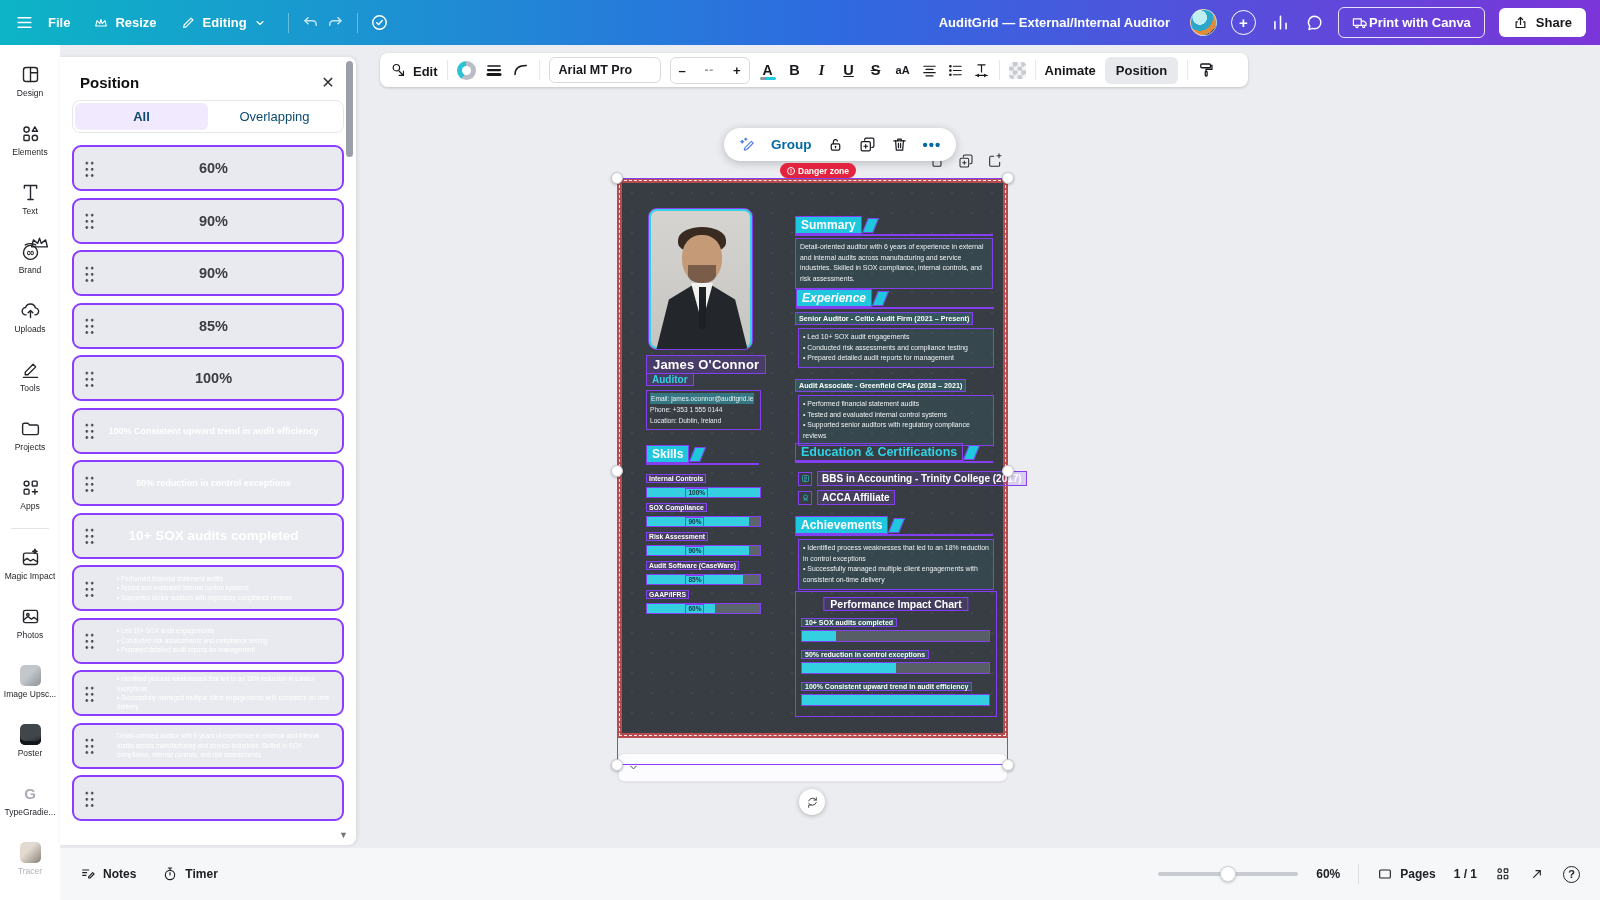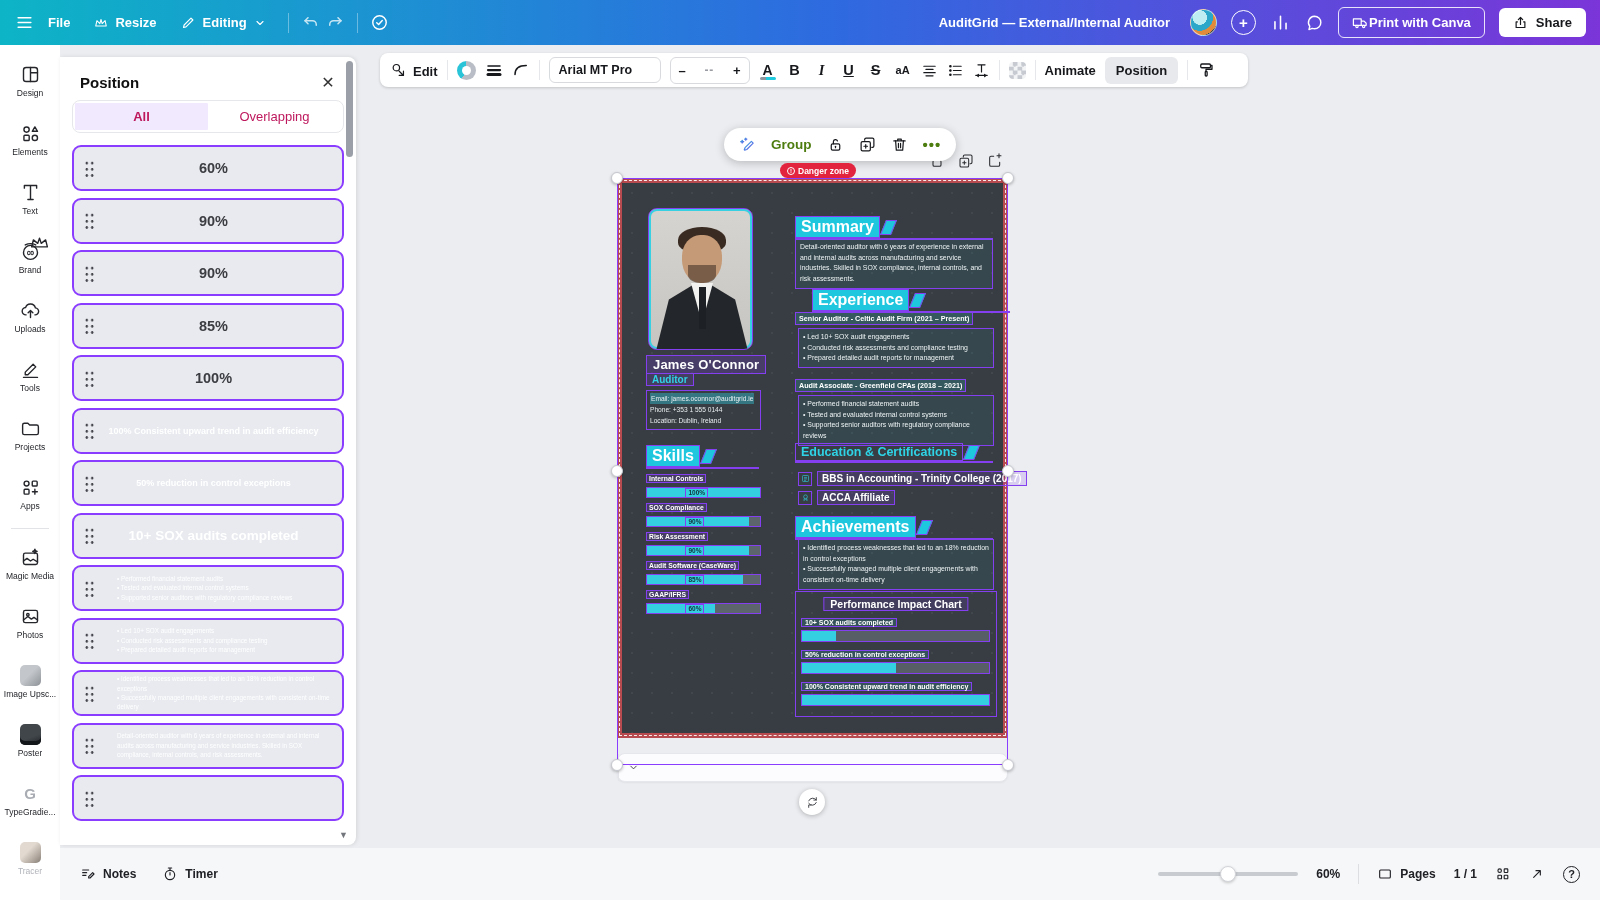--- a/index.html
+++ b/index.html
@@ -47,21 +47,21 @@
   .panel { position:absolute; left:60px; top:57px; width:296px; height:788px; background:#fff;
     border-radius:0 8px 8px 0; box-shadow:1px 0 4px rgba(0,0,0,.10); z-index:45; overflow:hidden; }
   .panel-head { display:flex; align-items:center; justify-content:space-between; padding:16px 18px 0 20px; }
   .panel-title { font-size:15px; font-weight:700; color:#111; }
   .panel-close { font-size:16px; color:#333; cursor:pointer; width:20px; text-align:center; }
   .tabs { display:flex; margin:12px 16px 0 16px; position:relative; padding-bottom:7px; }
   .tab { flex:1; text-align:center; font-size:13.5px; padding:8px 0; color:#3c3d42; cursor:pointer; }
   .tab.active { border:1.6px solid #141519; border-radius:20px; font-weight:700; color:#0e0f12; }
   .tab-underline { position:absolute; bottom:0; left:50%; right:0; height:2.5px; background:#8b3dff; border-radius:2px; }
   .filter { display:flex; margin:8px 12px 0 12px; border:1px solid #e6e7ea; border-radius:8px; height:33px; padding:2px; }
-  .filter-opt { flex:1; display:flex; align-items:center; justify-content:center; font-size:13px; color:#be185d; border-radius:1px; cursor:pointer; }
+  .filter-opt { flex:1; display:flex; align-items:center; justify-content:center; font-size:13px; color:#0c4a6e; border-radius:6px; cursor:pointer; }
   .filter-opt.active { background:#f1e9fe; font-weight:700; }
   .layers-list { display:flex; flex-direction:column; gap:6.5px; margin:12px 12px 0 12px; }
   .layer { height:46px; flex:0 0 46px; border:2px solid #8b3dff; border-radius:9px; background:#e8eaef;
     display:flex; align-items:center; padding:0 10px; cursor:grab; }
   .layer-handle { width:11px; height:17px; flex:0 0 11px;
     background-image:radial-gradient(circle,#45464d 1.2px,transparent 1.5px);
     background-size:5.5px 6.2px; background-position:0 0; }
   .layer-label { flex:1; text-align:center; font-size:14.5px; font-weight:600; color:#3c3d42; }
   .layer.faint .layer-label { color:#fff; font-weight:700; }
   .layer.sm .layer-label { font-size:9px; }
@@ -95,21 +95,21 @@
   .txtcolor::after { content:""; position:absolute; left:1px; right:1px; bottom:-2px; height:3.5px;
     border-radius:2px; background:linear-gradient(90deg,#8e959c 0 35%,#1fc9de 35%); }
   .checker { width:17px; height:17px; border-radius:4px;
     background:repeating-conic-gradient(#c7cbd1 0 25%,#f3f4f6 0 50%) 0 0/8.5px 8.5px; }
   .pos-pill { background:#e7e9ec; border-radius:6px; padding:6px 11px; font-weight:700; cursor:pointer; }
   .animate-btn { font-weight:600; cursor:pointer; }
 
   
   .selbar { position:absolute; left:724px; top:128px; height:33px; background:#fff; border-radius:17px;
     box-shadow:0 2px 10px rgba(0,0,0,.22); display:flex; align-items:center; gap:15px; padding:0 15px;
-    z-index:48; font-size:13.5px; font-weight:700; color:#4d7c0f; }
+    z-index:48; font-size:13.5px; font-weight:700; color:#0369a1; }
   .selbar svg { width:17px; height:17px; stroke:#17181c; fill:none; stroke-width:1.7; stroke-linecap:round; stroke-linejoin:round; }
   .more-dots { font-size:15px; letter-spacing:1px; font-weight:700; }
   .danger-pill { position:absolute; left:780px; top:163px; height:15px; background:#e2243e; color:#fff;
     border-radius:8px; display:flex; align-items:center; gap:3px; padding:0 7px; z-index:48;
     font-size:8.5px; font-weight:700; }
   .danger-info { display:inline-flex; width:8px; height:8px; border:1px solid #fff; border-radius:50%;
     align-items:center; justify-content:center; font-size:6px; font-weight:700; }
   .page-actions { position:absolute; left:929px; top:153px; display:flex; gap:13px; z-index:47; }
   .page-actions svg { width:16px; height:16px; stroke:#2c2d33; fill:none; stroke-width:1.6; stroke-linecap:round; stroke-linejoin:round; cursor:pointer; }
 
@@ -140,21 +140,21 @@
   .ph-shirt { position:absolute; left:42px; top:74px; width:22px; height:40px; background:#f2f2f0;
     clip-path:polygon(0 0,100% 0,50% 100%); }
   .ph-tie { position:absolute; left:50px; top:78px; width:7px; height:42px; background:#1d2126; }
   .name-box { left:24px; top:172px; padding:1px 6px; font-size:13px; font-weight:700; color:#fff;
     background:rgba(132,64,240,.22); letter-spacing:.2px; }
   .role-box { left:24px; top:190px; padding:0 5px; font-size:10px; font-weight:700; color:#2fd3e6;
     background:rgba(132,64,240,.18); }
   .contact-box { left:24px; top:207px; width:115px; padding:2px 3px; font-size:6.6px; color:#e9eef1; line-height:1.7; }
   .contact-email { background:rgba(47,208,228,.4); display:inline-block; padding:0 1px; }
   .ribbon { position:absolute; display:flex; align-items:center; }
-  .ribbon-label { font-weight:700; color:#fff; font-size:16px; background:#1fc7de;
+  .ribbon-label { font-weight:700; color:#fff; font-size:12px; background:#1fc7de;
     border:1.5px solid #8440f0; padding:1px 5px; white-space:nowrap; }
   .ribbon-slant { width:11px; height:15px; background:#1fc7de; border:1.5px solid #8440f0;
     transform:skewX(-22deg); margin-left:3px; }
   .ribbon-line { position:absolute; top:100%; left:0; height:1.5px; background:#8440f0; }
   .ribbon-edu .ribbon-label { background:transparent; color:#2fd3e6; font-size:12.5px; }
   .skill-item { position:absolute; left:24px; width:115px; }
   .skill-name { display:inline-block; border:1px solid #8440f0; background:rgba(132,64,240,.2);
     color:#fff; font-size:6.8px; font-weight:700; padding:0 2px; }
   .skill-bar { margin-top:1.5px; height:11px; border:1.5px solid #8440f0; background:#5d656c; position:relative; }
   .skill-fill { height:100%; background:#35cfe2; }
@@ -346,21 +346,21 @@
         </svg>
       <span class="side-label">Apps</span>
     </div>
     <div class="side-div"></div>
     <div class="side-item">
       <svg viewBox="0 0 24 24">
           <rect x="4" y="7" width="16" height="13" rx="2"></rect>
           <path d="M17 2.5l.7 1.8 1.8.7-1.8.7-.7 1.8-.7-1.8-1.8-.7 1.8-.7z"></path>
           <path d="M4 16l4-3 4 3 3-2 5 3"></path>
         </svg>
-      <span class="side-label">Magic Media</span>
+      <span class="side-label">Magic Impact</span>
     </div>
     <div class="side-item">
       <svg viewBox="0 0 24 24">
           <rect x="4" y="5" width="16" height="14" rx="2"></rect>
           <circle cx="9" cy="10" r="1.4"></circle>
           <path d="M4 16l5-4 4 3 3-2 4 3"></path>
         </svg>
       <span class="side-label">Photos</span>
     </div>
     <div class="side-item">
@@ -633,21 +633,21 @@
         </div>
     </div>
 
     <div class="ribbon" style="left:173px; top:33px;">
       <span class="ribbon-label">Summary</span>
       <span class="ribbon-slant"></span>
       <span class="ribbon-line" style="width:198px;"></span>
     </div>
     <div class="el body-text" style="left:173px; top:55px; width:198px;">Detail-oriented auditor with 6 years of experience in external and internal audits across manufacturing and service industries. Skilled in SOX compliance, internal controls, and risk assessments.</div>
 
-    <div class="ribbon" style="left:190px; top:106px;">
+    <div class="ribbon" style="left:174px; top:106px;font-style:italic;">
       <span class="ribbon-label">Experience</span>
       <span class="ribbon-slant"></span>
       <span class="ribbon-line" style="width:198px;"></span>
     </div>
     <div class="el job-head" style="left:173px; top:129px;">Senior Auditor - Celtic Audit Firm (2021 – Present)</div>
     <div class="el body-text" style="left:176px; top:145px; width:196px;">• Led 10+ SOX audit engagements
 • Conducted risk assessments and compliance testing
 • Prepared detailed audit reports for management</div>
     <div class="el job-head" style="left:173px; top:196px;">Audit Associate - Greenfield CPAs (2018 – 2021)</div>
     <div class="el body-text" style="left:176px; top:212px; width:196px;">• Performed financial statement audits

